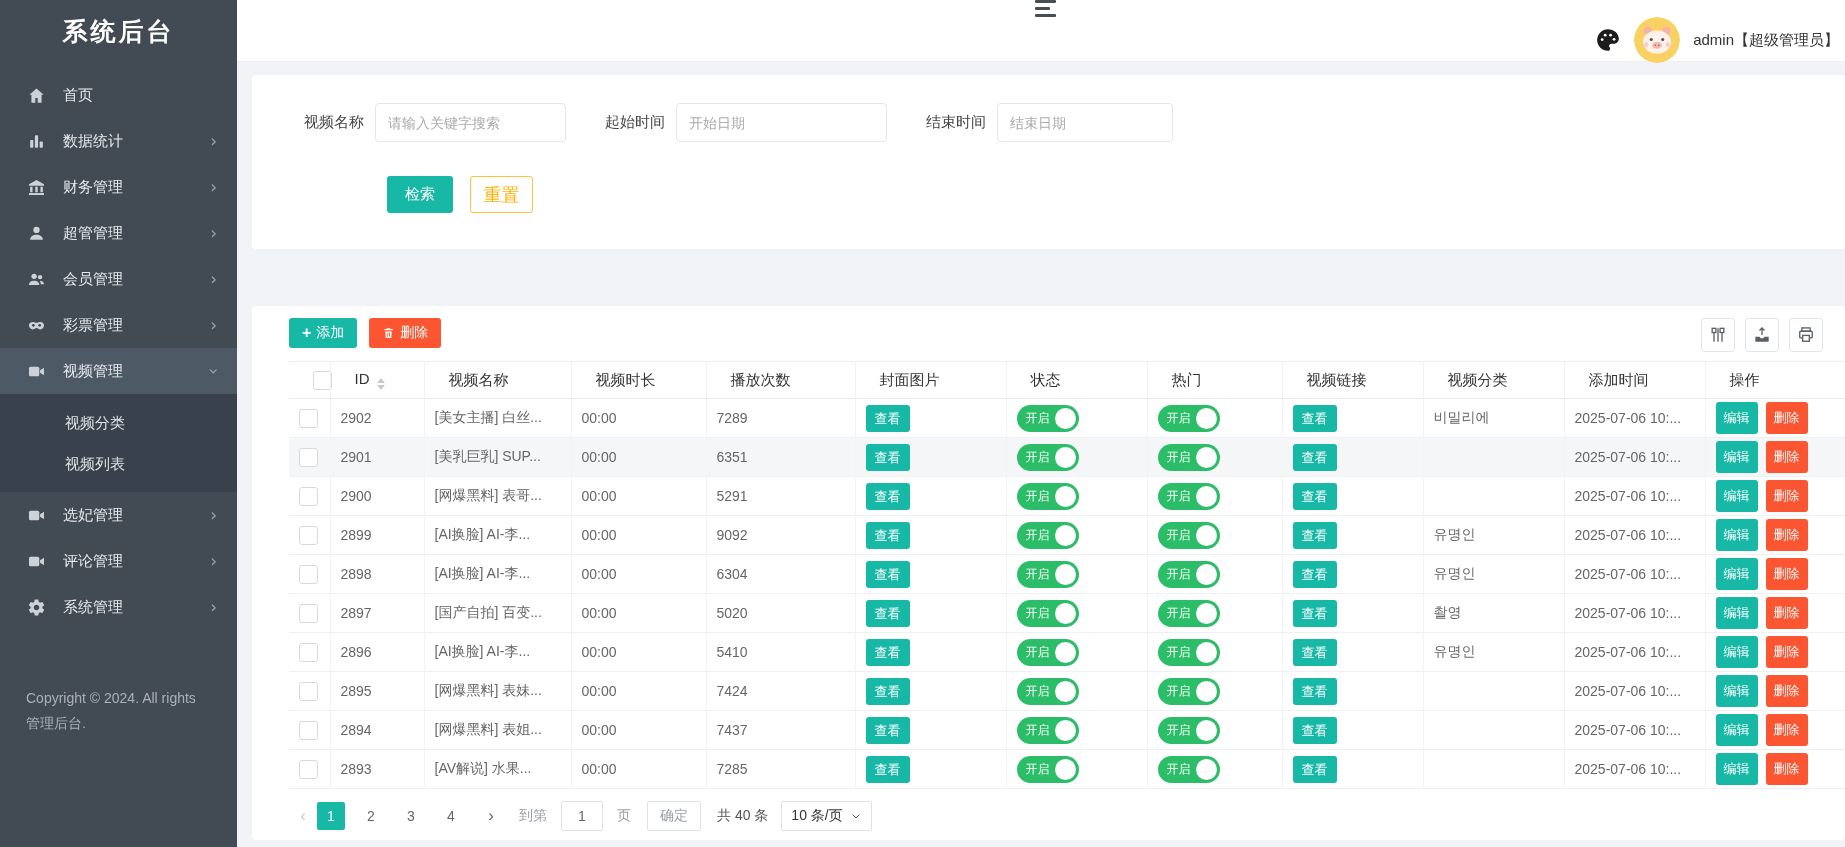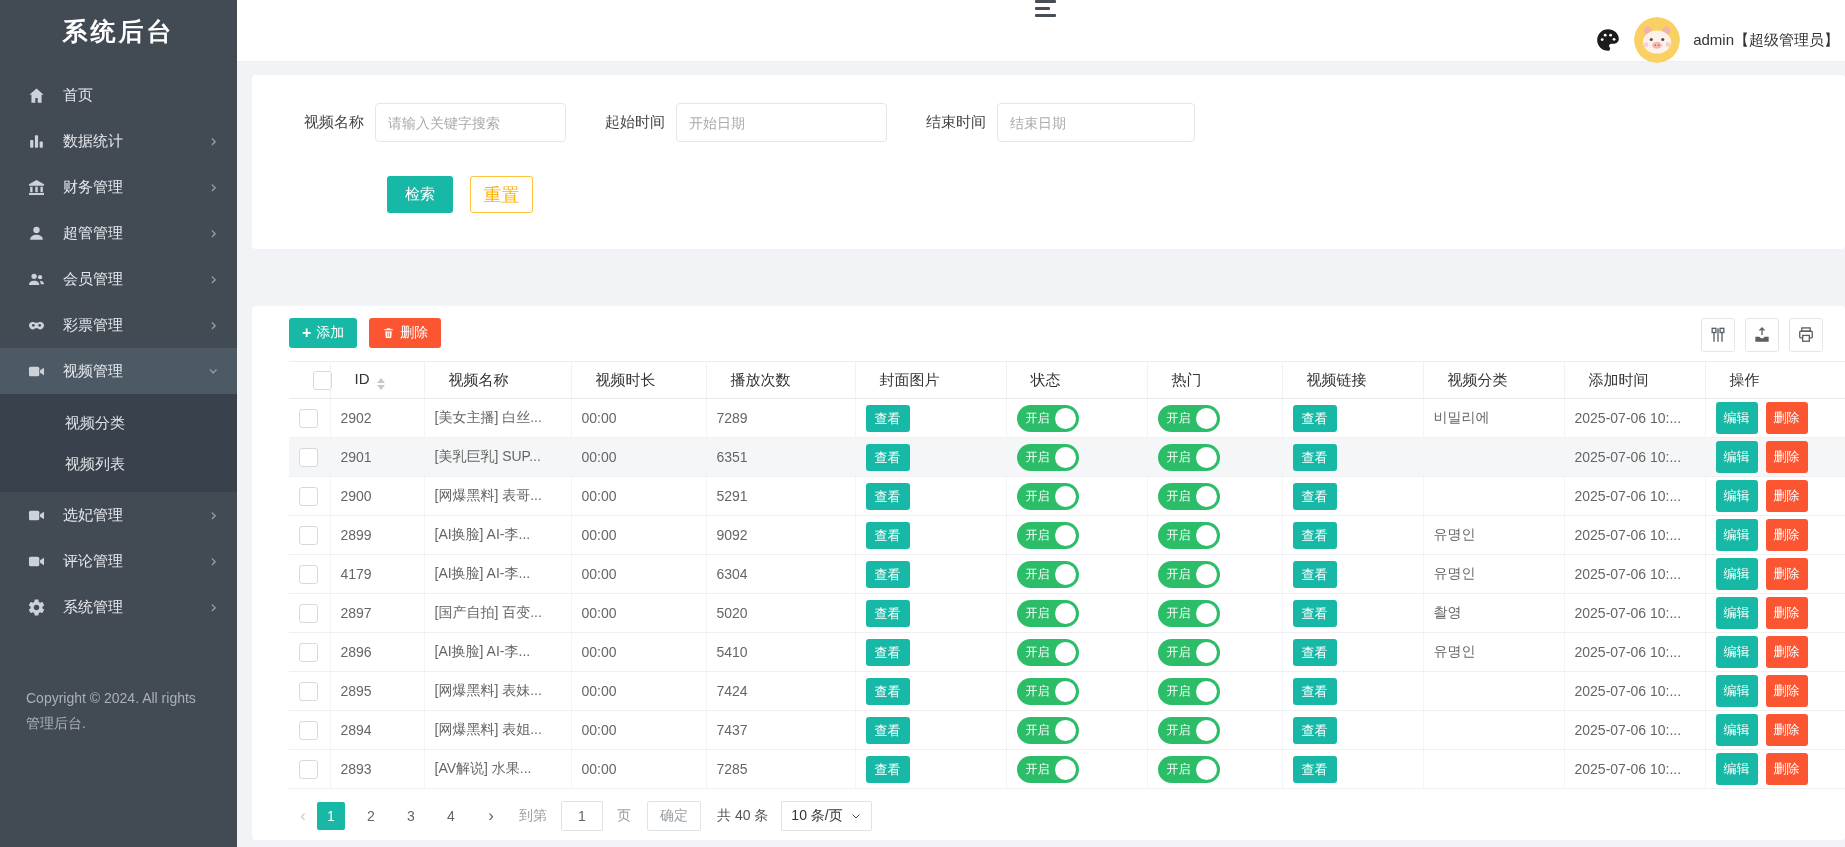--- a/index.html
+++ b/index.html
@@ -244,21 +244,21 @@
 
     <section class="card filter-card">
       <div class="filter-row">
         <span class="f-label">视频名称</span>
         <input class="f-input" type="text" placeholder="请输入关键字搜索" style="">
         <span class="f-gap"></span>
         <span class="f-label">起始时间</span>
         <input class="f-input" style="width: 211px;" type="text" placeholder="开始日期">
         <span class="f-gap"></span>
         <span class="f-label">结束时间</span>
-        <input class="f-input" style="width: 198px;" type="text" placeholder="结束日期">
+        <input class="f-input" style="width: 176px;" type="text" placeholder="结束日期">
       </div>
       <div class="btn-row">
         <button class="btn-search">检索</button>
         <button class="btn-reset">重置</button>
       </div>
     </section>
 
     <section class="card table-card">
       <div class="toolbar">
         <button class="btn-add">
@@ -418,21 +418,21 @@
                 </span></td>
               <td><span class="badge">查看</span></td>
               <td>유명인</td>
               <td>2025-07-06 10:...</td>
               <td><button class="btn-edit">编辑</button><button class="btn-del">删除</button></td>
             </tr>
             <tr>
               <td>
                 <div class="cb"></div>
               </td>
-              <td>4179</td>
+              <td>2898</td>
               <td>[AI换脸] AI-李...</td>
               <td>00:00</td>
               <td>6304</td>
               <td><span class="badge">查看</span></td>
               <td><span class="toggle">
                   <span class="t-label">开启</span>
                   <span class="t-knob"></span>
                 </span></td>
               <td><span class="toggle">
                   <span class="t-label">开启</span>

